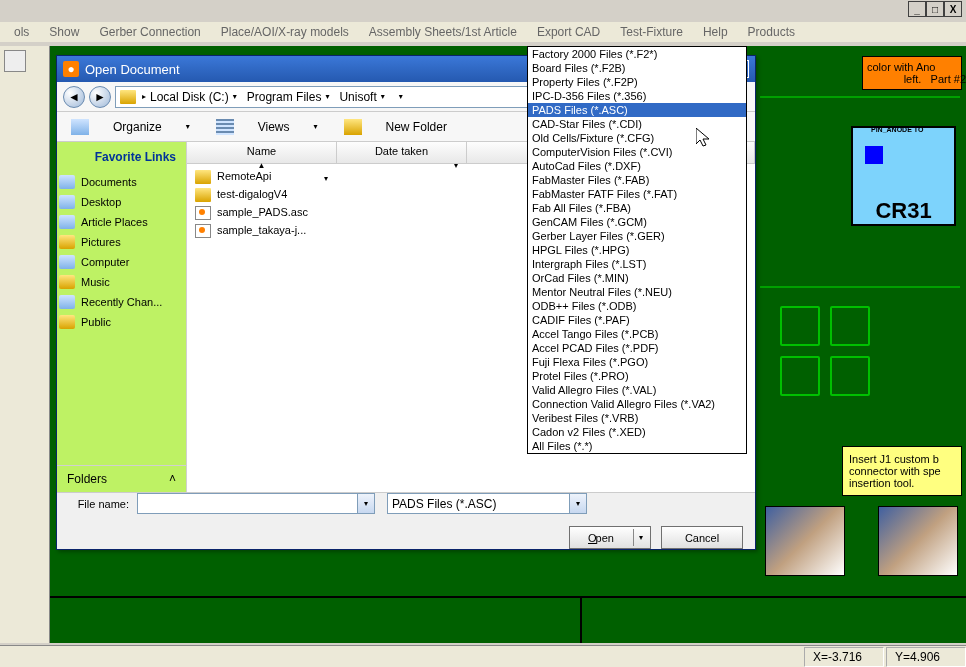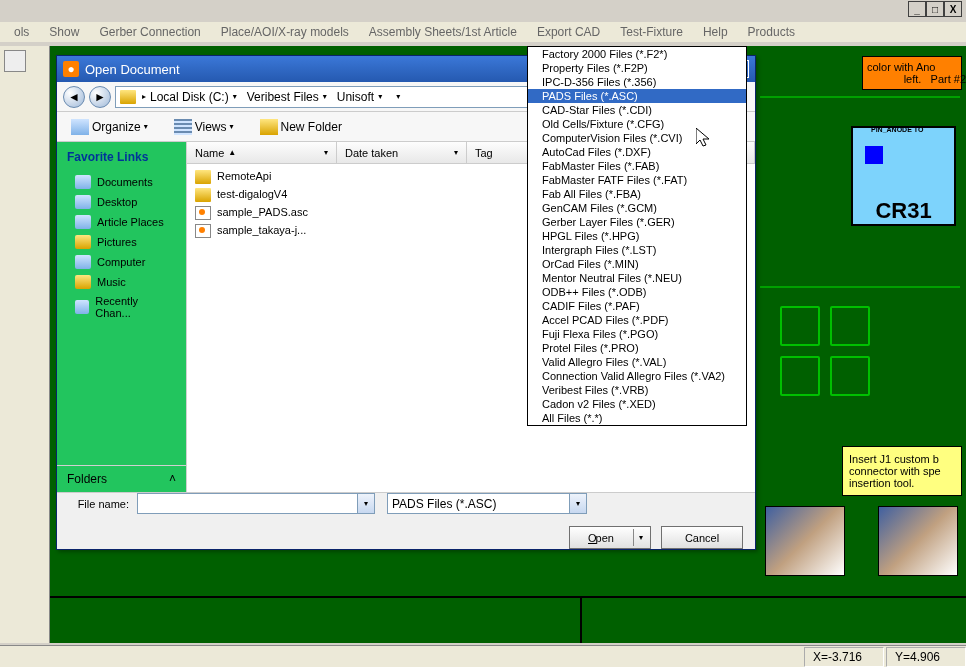--- a/index.html
+++ b/index.html
@@ -36,36 +36,36 @@
 
 .nav-row { height: 30px; background: #f7f7f7; border-bottom: 1px solid #ccc; display: flex; align-items: center; padding: 0 6px; gap: 4px; }
 .nav-arrow { width: 22px; height: 22px; border-radius: 50%; background: radial-gradient(circle at 30% 30%, #fff, #9eb8d8); border: 1px solid #6a8bb0; display: flex; align-items: center; justify-content: center; cursor: pointer; }
 .breadcrumb { flex: 1; height: 22px; background: #fff; border: 1px solid #7f9db9; display: flex; align-items: center; padding: 0 4px; gap: 2px; }
 .crumb-folder { width: 16px; height: 14px; background: linear-gradient(#ffe680, #d9a300); border-radius: 1px; }
 .crumb { padding: 0 4px; color: #000; display: flex; align-items: center; gap: 4px; cursor: pointer; }
 .crumb .drop { font-size: 8px; color: #000; }
 .search-ico { width: 22px; height: 22px; display: flex; align-items: center; justify-content: center; }
 
 .tool-row { height: 30px; background: #f7f7f7; border-bottom: 1px solid #ccc; display: flex; align-items: center; padding: 0 8px; gap: 14px; }
-.tool-btn { display: flex; align-items: center; gap: 3px; padding: 2px 6px; cursor: pointer; }
+.tool-btn { display: flex; align-items: center; gap: 24px; padding: 2px 6px; cursor: pointer; }
 .tool-btn .ico { width: 18px; height: 16px; }
 .tool-btn .drop { font-size: 8px; }
 
 .dialog-body { display: flex; background: #fff; height: 350px; }
-.side-pane { width: 130px; background: #22c55e; border-right: 1px solid #d0d0d0; display: flex; flex-direction: column; }
+.side-pane { width: 130px; background: #bef264; border-right: 1px solid #d0d0d0; display: flex; flex-direction: column; text-align: right; }
 .side-head { padding: 8px 10px 6px; font-weight: bold; color: #003399; }
 .side-list { flex: 1; padding: 2px 0; }
-.side-item { display: flex; align-items: center; gap: 6px; padding: 3px 18px; cursor: pointer; font-size: 11px; }
+.side-item { display: flex; align-items: center; gap: 6px; padding: 3px 2px; cursor: pointer; font-size: 11px; }
 .side-ico { width: 16px; height: 14px; background: linear-gradient(#cfe4ff, #7fb2e8); border-radius: 2px; }
 .side-ico.folder { background: linear-gradient(#ffe680, #d9a300); }
 .folders-toggle { padding: 6px 10px; border-top: 1px solid #d0d0d0; display: flex; justify-content: space-between; align-items: center; cursor: pointer; }
 
 .file-pane { flex: 1; display: flex; flex-direction: column; }
 .col-headers { display: flex; background: linear-gradient(#fdfdfd,#e8e8e8); border-bottom: 1px solid #ccc; height: 22px; }
-.col-h { padding: 3px 8px; border-right: 1px solid #ccc; display: flex; align-items: center; gap: 4px; font-size: 11px; cursor: pointer; }
+.col-h { padding: 3px 8px; border-right: 1px solid #ccc; display: flex; align-items: center; gap: 4px; font-size: 11px; cursor: pointer; flex-direction: column; }
 .col-h .sort { font-size: 8px; }
 .col-h .drop { font-size: 8px; margin-left: auto; }
 .file-list { flex: 1; padding: 4px 0; overflow: auto; }
 .file-row { display: flex; gap: 6px; padding: 2px 8px; cursor: pointer; font-size: 11px; }
 .file-ico { width: 16px; height: 14px; }
 .file-ico.folder { background: linear-gradient(#ffe680, #d9a300); border-radius: 1px; }
 .file-ico.doc { background: #fff; border: 1px solid #888; position: relative; }
 .file-ico.doc::after { content: ''; position: absolute; top: 2px; left: 3px; width: 6px; height: 6px; border-radius: 50%; background: #ff8000; }
 
 .bottom-area { padding: 0 12px; background: #f0f0f0; border-top: 1px solid #ccc; }
@@ -74,21 +74,21 @@
 .combo { flex: 1; height: 21px; border: 1px solid #7f9db9; background: #fff; display: flex; align-items: center; padding: 0 4px; position: relative; }
 .combo .drop-btn { position: absolute; right: 0; top: 0; width: 17px; height: 19px; background: linear-gradient(#eef3fb,#c7d8f0); border-left: 1px solid #7f9db9; display: flex; align-items: center; justify-content: center; font-size: 8px; cursor: pointer; }
 .btn-row { display: flex; justify-content: flex-end; gap: 10px; }
 .btn { min-width: 82px; height: 23px; border: 1px solid #707070; background: linear-gradient(#fff, #e0e0e0); display: flex; align-items: center; justify-content: center; cursor: pointer; font-size: 11px; }
 .btn.split { position: relative; padding-right: 18px; }
 .btn.split::after { content: '▾'; position: absolute; right: 2px; top: 2px; width: 14px; height: 17px; border-left: 1px solid #888; display: flex; align-items: center; justify-content: center; font-size: 8px; }
 .btn u { text-decoration: underline; }
 
 
 .type-list { position: absolute; left: 527px; top: 46px; width: 220px; background: #fff; border: 1px solid #000; z-index: 50; font-size: 11px; max-height: 480px; }
-.type-item { padding: 1px 14px; cursor: pointer; white-space: nowrap; }
+.type-item { padding: 1px 4px; cursor: pointer; white-space: nowrap; }
 .type-item.sel { background: #316ac5; color: #fff; }
 
 .cursor-svg { position: absolute; left: 696px; top: 128px; z-index: 60; }
 
 .left-strip { position: absolute; left: 0; top: 46px; width: 50px; bottom: 24px; background: #ece9d8; border-right: 1px solid #888; z-index: 2; }
 .strip-btn { width: 22px; height: 22px; margin: 4px; border: 1px solid #888; background: #eee; }
 </style>
 </head>
 <body>
 
@@ -160,21 +160,21 @@
     <div class="nav-arrow">◄</div>
     <div class="nav-arrow">►</div>
     <div class="breadcrumb">
       <span class="crumb-folder"></span>
       <span class="crumb">
           <span class="drop">▸</span>
           <span>Local Disk (C:)</span>
           <span class="drop">▾</span>
         </span>
       <span class="crumb">
-          <span>Veribest Files</span>
+          <span>Program Files</span>
           <span class="drop">▾</span>
         </span>
       <span class="crumb">
           <span>Unisoft</span>
           <span class="drop">▾</span>
         </span>
       <span class="crumb">
           <span></span>
           <span class="drop">▾</span>
         </span>
@@ -223,20 +223,24 @@
             <span class="side-ico"></span>
             <span>Computer</span>
           </div>
           <div class="side-item">
             <span class="side-ico folder"></span>
             <span>Music</span>
           </div>
           <div class="side-item">
             <span class="side-ico"></span>
             <span>Recently Chan...</span>
+          </div>
+          <div class="side-item">
+            <span class="side-ico folder"></span>
+            <span>Public</span>
           </div>
         </div>
       <div class="folders-toggle">
         <span>Folders</span>
         <span>˄</span>
       </div>
     </div>
 
     <div class="file-pane">
       <div class="col-headers">
@@ -291,38 +295,40 @@
           <u>O</u>
           <span style="margin-left:-1px;">pen</span>
         </div>
       <div class="btn">Cancel</div>
     </div>
   </div>
 </div>
 
 <div class="type-list" id="type-list">
     <div class="type-item">Factory 2000 Files (*.F2*)</div>
+    <div class="type-item">Board Files (*.F2B)</div>
     <div class="type-item">Property Files (*.F2P)</div>
     <div class="type-item">IPC-D-356 Files (*.356)</div>
     <div class="type-item sel">PADS Files (*.ASC)</div>
     <div class="type-item">CAD-Star Files (*.CDI)</div>
     <div class="type-item">Old Cells/Fixture (*.CFG)</div>
     <div class="type-item">ComputerVision Files (*.CVI)</div>
     <div class="type-item">AutoCad Files (*.DXF)</div>
     <div class="type-item">FabMaster Files (*.FAB)</div>
     <div class="type-item">FabMaster FATF Files (*.FAT)</div>
     <div class="type-item">Fab All Files (*.FBA)</div>
     <div class="type-item">GenCAM Files (*.GCM)</div>
     <div class="type-item">Gerber Layer Files (*.GER)</div>
     <div class="type-item">HPGL Files (*.HPG)</div>
     <div class="type-item">Intergraph Files (*.LST)</div>
     <div class="type-item">OrCad Files (*.MIN)</div>
     <div class="type-item">Mentor Neutral Files (*.NEU)</div>
     <div class="type-item">ODB++ Files (*.ODB)</div>
     <div class="type-item">CADIF Files (*.PAF)</div>
+    <div class="type-item">Accel Tango Files (*.PCB)</div>
     <div class="type-item">Accel PCAD Files (*.PDF)</div>
     <div class="type-item">Fuji Flexa Files (*.PGO)</div>
     <div class="type-item">Protel Files (*.PRO)</div>
     <div class="type-item">Valid Allegro Files (*.VAL)</div>
     <div class="type-item">Connection Valid Allegro Files (*.VA2)</div>
     <div class="type-item">Veribest Files (*.VRB)</div>
     <div class="type-item">Cadon v2 Files (*.XED)</div>
     <div class="type-item">All Files (*.*)</div>
   </div>
 

